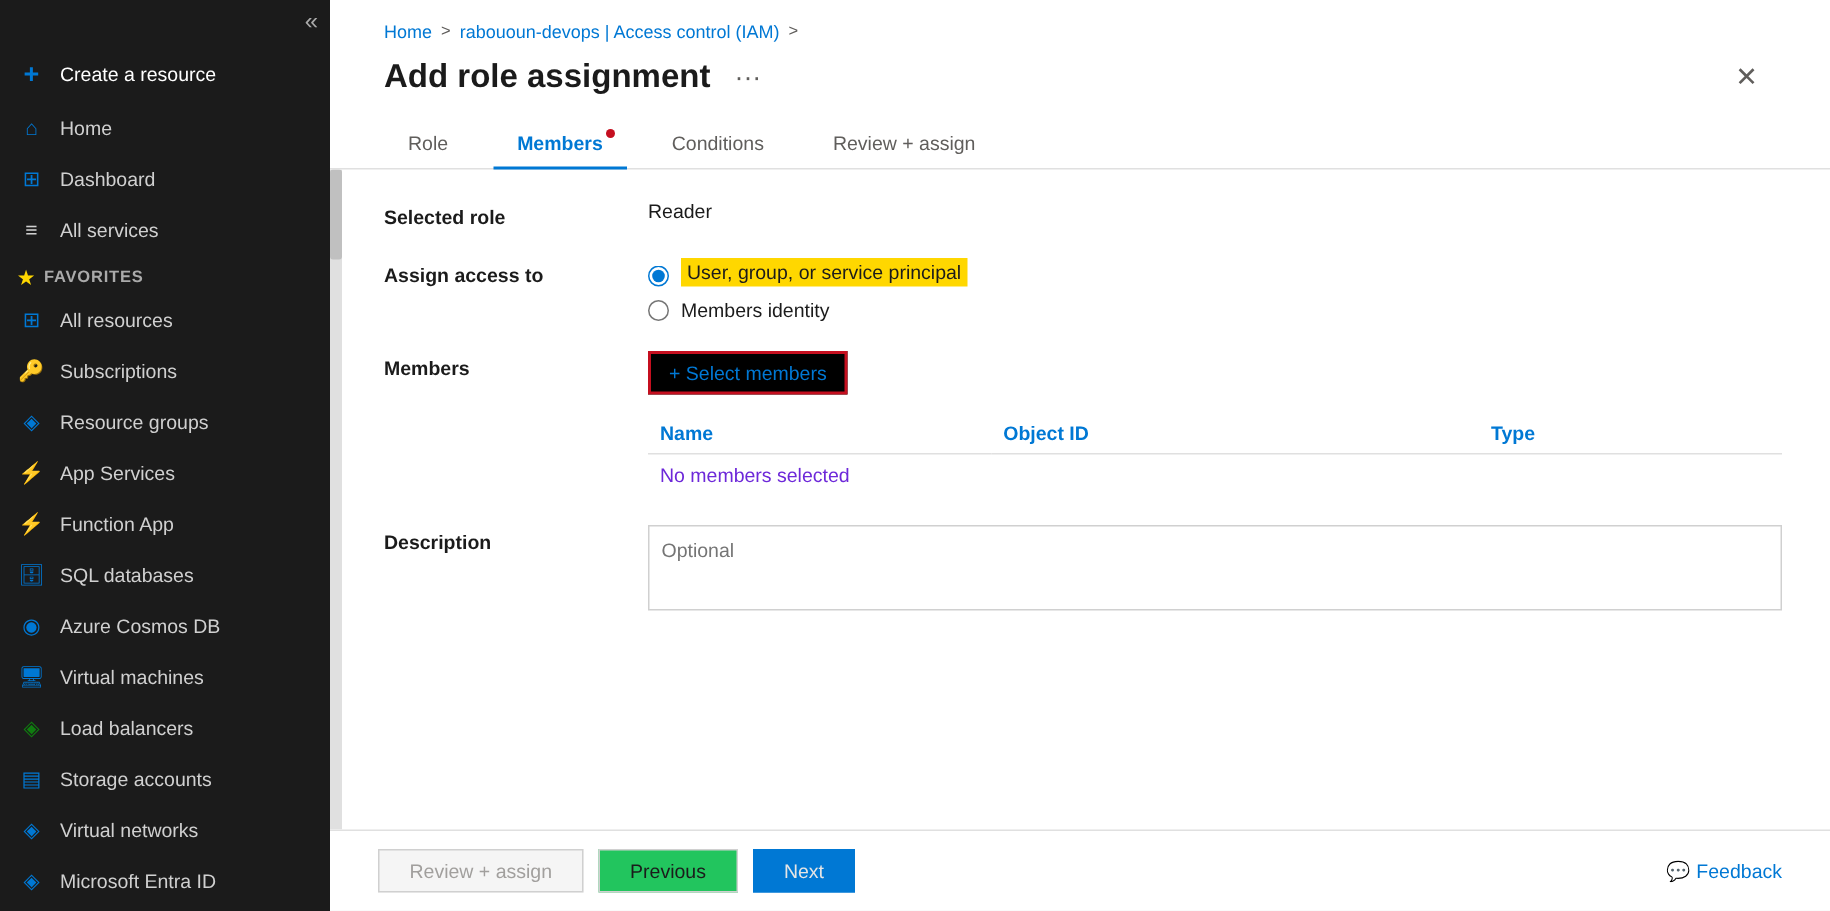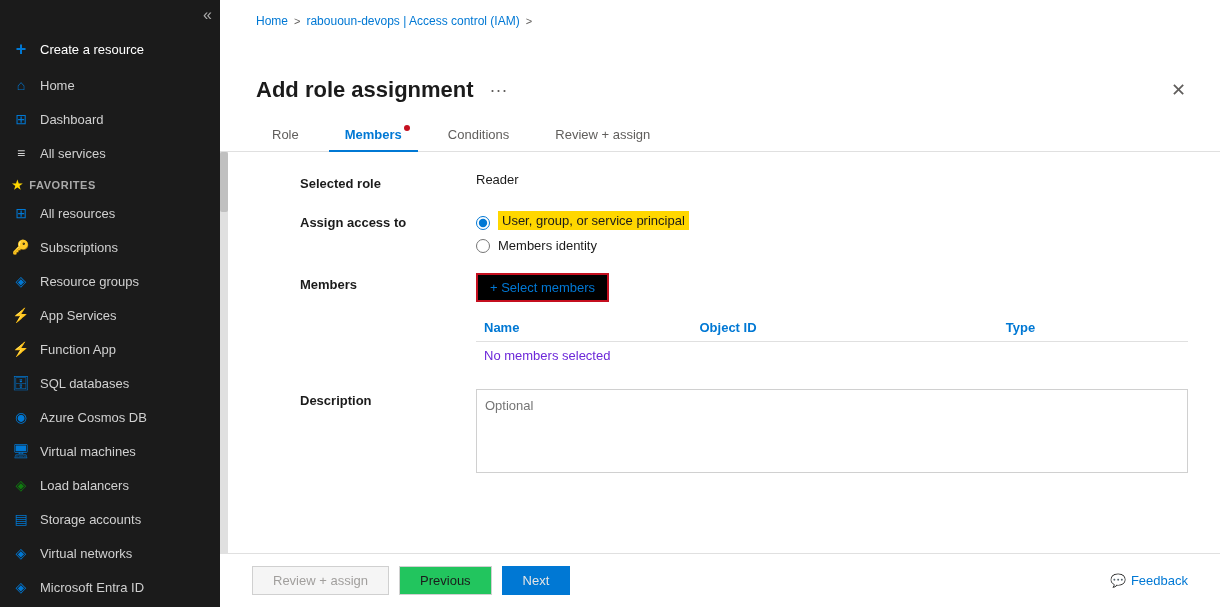--- a/index.html
+++ b/index.html
@@ -78,21 +78,20 @@
       overflow: hidden;
     }
 
     
     .content-area {
       flex: 1;
       display: flex;
       flex-direction: column;
       overflow: hidden;
       position: relative;
-      padding-left: 44px;
     }
 
     .scroll-indicator {
       position: absolute;
       left: 0;
       top: 0;
       bottom: 0;
       width: 8px;
       background: #e0e0e0;
       display: flex;
@@ -123,22 +122,21 @@
     }
     .breadcrumb span { color: #605e5c; }
     .breadcrumb a { color: #0078d4; text-decoration: none; }
     .chevron { color: #605e5c; font-size: 11px; }
 
     
     .page-header {
       display: flex;
       align-items: center;
       justify-content: space-between;
-      padding: 4px 28px 16px 36px;
-      margin-top: 39px;
+      padding: 4px 42px 16px 36px;
     }
     .page-title-row {
       display: flex;
       align-items: center;
       gap: 10px;
     }
     .page-title {
       font-size: 22px;
       font-weight: 600;
       color: #1b1b1b;
@@ -259,21 +257,21 @@
     .members-table td {
       padding: 6px 8px;
       font-size: 13px;
       color: #6d28d9;
     }
     .no-members { color: #c50f1f; font-size: 13px; }
 
     
     .description-textarea {
       width: 100%;
-      height: 84px;
+      height: 57px;
       border: 1px solid #d0d0d0;
       padding: 8px;
       font-size: 13px;
       font-family: 'Segoe UI', sans-serif;
       color: #15803d;
       resize: none;
       outline: none;
     }
 
     

